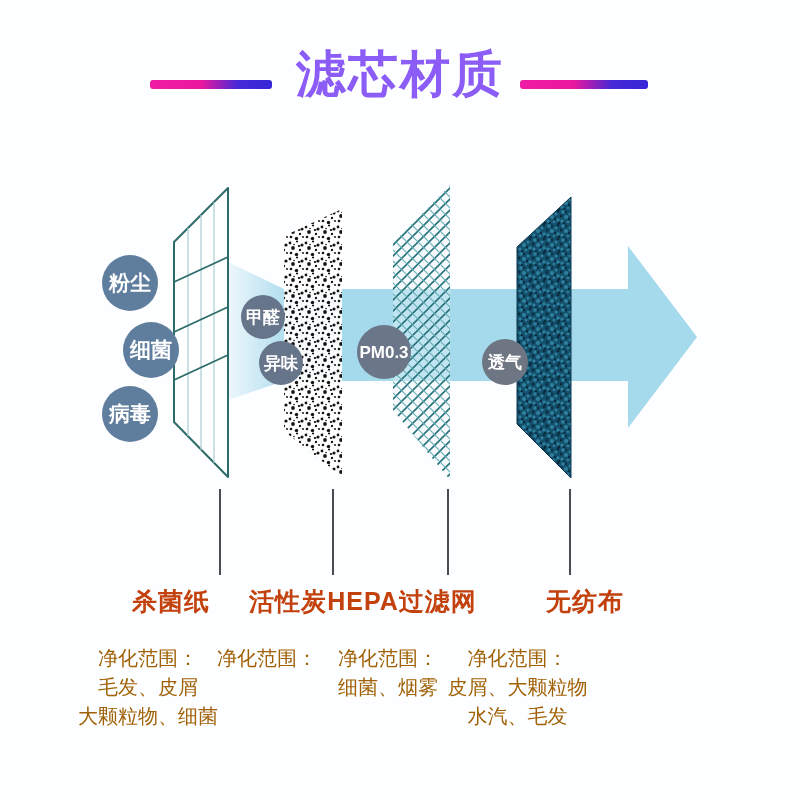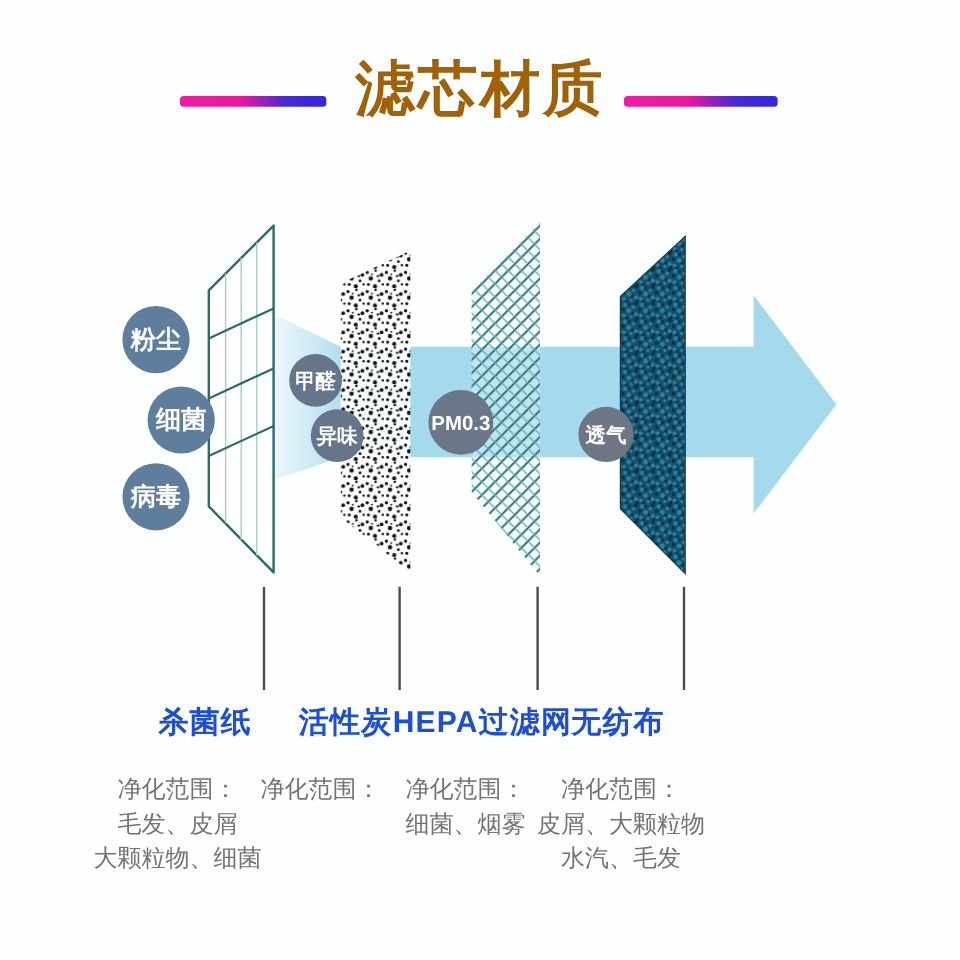--- a/index.html
+++ b/index.html
@@ -3,40 +3,40 @@
 <meta charset="utf-8">
 <style>
   html,body{margin:0;padding:0;}
   .stage{
     position:relative;width:800px;height:800px;background:#fdfeff;
     overflow:hidden;font-family:"Liberation Sans","DejaVu Sans",sans-serif;
   }
   
   .page-title{
     position:absolute;top:44px;left:0;width:100%;margin:0;
-    text-align:center;font-size:50px;font-weight:bold;color:#a16207;
+    text-align:center;font-size:50px;font-weight:bold;color:#8b5cf6;
     letter-spacing:2px;line-height:1.2;
   }
   .title-line{
     position:absolute;top:80px;height:9px;border-radius:3px;
     background:linear-gradient(90deg,#ef1da4 0%,#ea189f 42%,#4629d6 72%,#3526d8 100%);
   }
   .title-line.left{left:150px;width:122px;}
   .title-line.right{left:520px;width:128px;}
   
   .diagram{position:absolute;left:0;top:0;}
   
   .filter-label{
     position:absolute;top:585px;text-align:center;
-    font-size:25px;font-weight:600;color:#1d4ed8;letter-spacing:1px;
+    font-size:25px;font-weight:600;color:#c2410c;letter-spacing:1px;
   }
   
   .scope-col{
     position:absolute;top:644px;text-align:center;
-    font-size:20px;line-height:29px;color:#737373;font-weight:500;
+    font-size:20px;line-height:29px;color:#a16207;font-weight:500;
   }
   .scope-col span{display:block;white-space:nowrap;}
 </style>
 </head>
 <body>
 
 <div class="stage">
 
   <div class="title-line left"></div>
   <h1 class="page-title">滤芯材质</h1>
@@ -151,21 +151,21 @@
       <g>
         <circle cx="505" cy="362" r="23" fill="#6f7683"></circle>
         <text x="505" y="362" dy="6" font-size="17">透气</text>
       </g>
     </g>
   </svg>
 
   <div class="filter-label" style="left:81px;width:180px;">杀菌纸</div>
   <div class="filter-label" style="left:198px;width:180px;text-align:center;">活性炭</div>
   <div class="filter-label" style="left:292px;width:220px;">HEPA过滤网</div>
-  <div class="filter-label" style="left:425px;width:180px;">无纺布</div>
+  <div class="filter-label" style="left:444px;width:180px;text-align:right;">无纺布</div>
 
   <div class="scope-col" style="left:53px;width:190px;">
     <span>净化范围：</span>
     <span>毛发、皮屑</span>
     <span>大颗粒物、细菌</span>
   </div>
   <div class="scope-col" style="left:172px;width:190px;">
     <span>净化范围：</span>
   </div>
   <div class="scope-col" style="left:293px;width:190px;">

